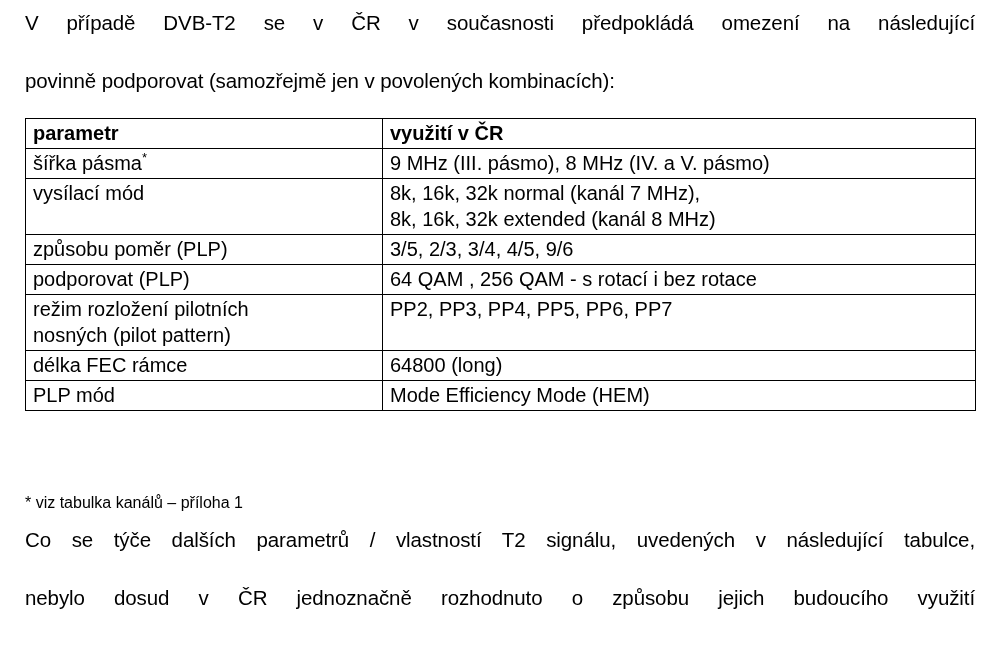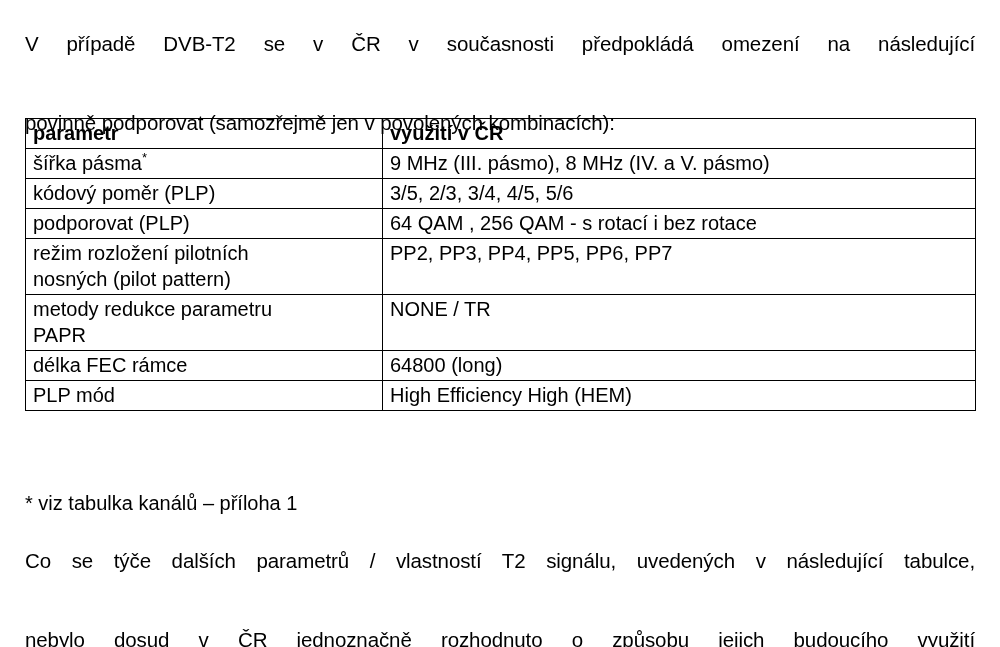--- a/index.html
+++ b/index.html
@@ -36,21 +36,20 @@
     width: 950px;
   }
   #closing-paragraph {
     left: 25px;
     top: 525px;
     width: 950px;
   }
   
   .para > .line {
     display: block;
-    margin-top: 21px;
   }
   .para > .line.just {
     text-align: justify;
   }
   .para > .line.just::after {
     content: "";
     display: inline-block;
     width: 100%;
   }
 
@@ -86,21 +85,21 @@
     vertical-align: super;
     line-height: 0;
   }
 
   
   #table-footnote {
     position: absolute;
     left: 25px;
     top: 494px;
     width: 950px;
-    font-size: 20px;
+    font-size: 16px;
     line-height: 18px;
     letter-spacing: 0px;
   }
 </style>
 </head>
 <body>
 
 <div class="page">
 
   <div class="para" id="intro-paragraph">
@@ -121,28 +120,38 @@
     </thead>
     <tbody>
 
       <tr>
         <td><span>šířka pásma</span><sup class="star">*</sup></td>
         <td>
           <span class="cell-line">9 MHz (III. pásmo), 8 MHz (IV. a V. pásmo)</span>
         </td>
       </tr>
 
-
-
-      <tr>
-        <td>
-            <span class="cell-line">kódový poměr (PLP)</span>
-          </td>
-        <td>
-            <span class="cell-line">3/5, 2/3, 3/4, 4/5, 5/6</span>
+      <tr>
+        <td>
+          <span class="cell-line">vysílací mód</span>
+          <span class="blank-line"></span>
+        </td>
+        <td>
+          <span class="cell-line">8k, 16k, 32k normal (kanál 7 MHz),</span>
+          <span class="cell-line">8k, 16k, 32k extended (kanál 8 MHz)</span>
+        </td>
+      </tr>
+
+
+      <tr>
+        <td>
+            <span class="cell-line">způsobu poměr (PLP)</span>
+          </td>
+        <td>
+            <span class="cell-line">3/5, 2/3, 3/4, 4/5, 9/6</span>
           </td>
       </tr>
 
       <tr>
         <td>
             <span class="cell-line">podporovat (PLP)</span>
           </td>
         <td>
             <span class="cell-line">64 QAM , 256 QAM - s rotací i bez rotace</span>
           </td>
@@ -151,45 +160,36 @@
       <tr>
         <td>
           <span class="cell-line">režim rozložení pilotních</span>
           <span class="cell-line">nosných (pilot pattern)</span>
         </td>
         <td>
           <span class="cell-line">PP2, PP3, PP4, PP5, PP6, PP7</span>
         </td>
       </tr>
 
-      <tr>
-        <td>
-          <span class="cell-line">metody redukce parametru</span>
-          <span class="cell-line">PAPR</span>
-        </td>
-        <td>
-          <span class="cell-line">NONE / TR</span>
-        </td>
-      </tr>
 
       <tr>
         <td>
             <span class="cell-line">délka FEC rámce</span>
           </td>
         <td>
             <span class="cell-line">64800 (long)</span>
           </td>
       </tr>
 
       <tr>
         <td>
             <span class="cell-line">PLP mód</span>
           </td>
         <td>
-            <span class="cell-line">High Efficiency High (HEM)</span>
+            <span class="cell-line">Mode Efficiency Mode (HEM)</span>
           </td>
       </tr>
     </tbody>
   </table>
 
   <div id="table-footnote">* viz tabulka kanálů – příloha 1</div>
 
   <div class="para" id="closing-paragraph">
     <span class="line just">Co se týče dalších parametrů / vlastností T2 signálu, uvedených v následující tabulce,</span>
     <span class="line just">nebylo dosud v ČR jednoznačně rozhodnuto o způsobu jejich budoucího využití</span>

